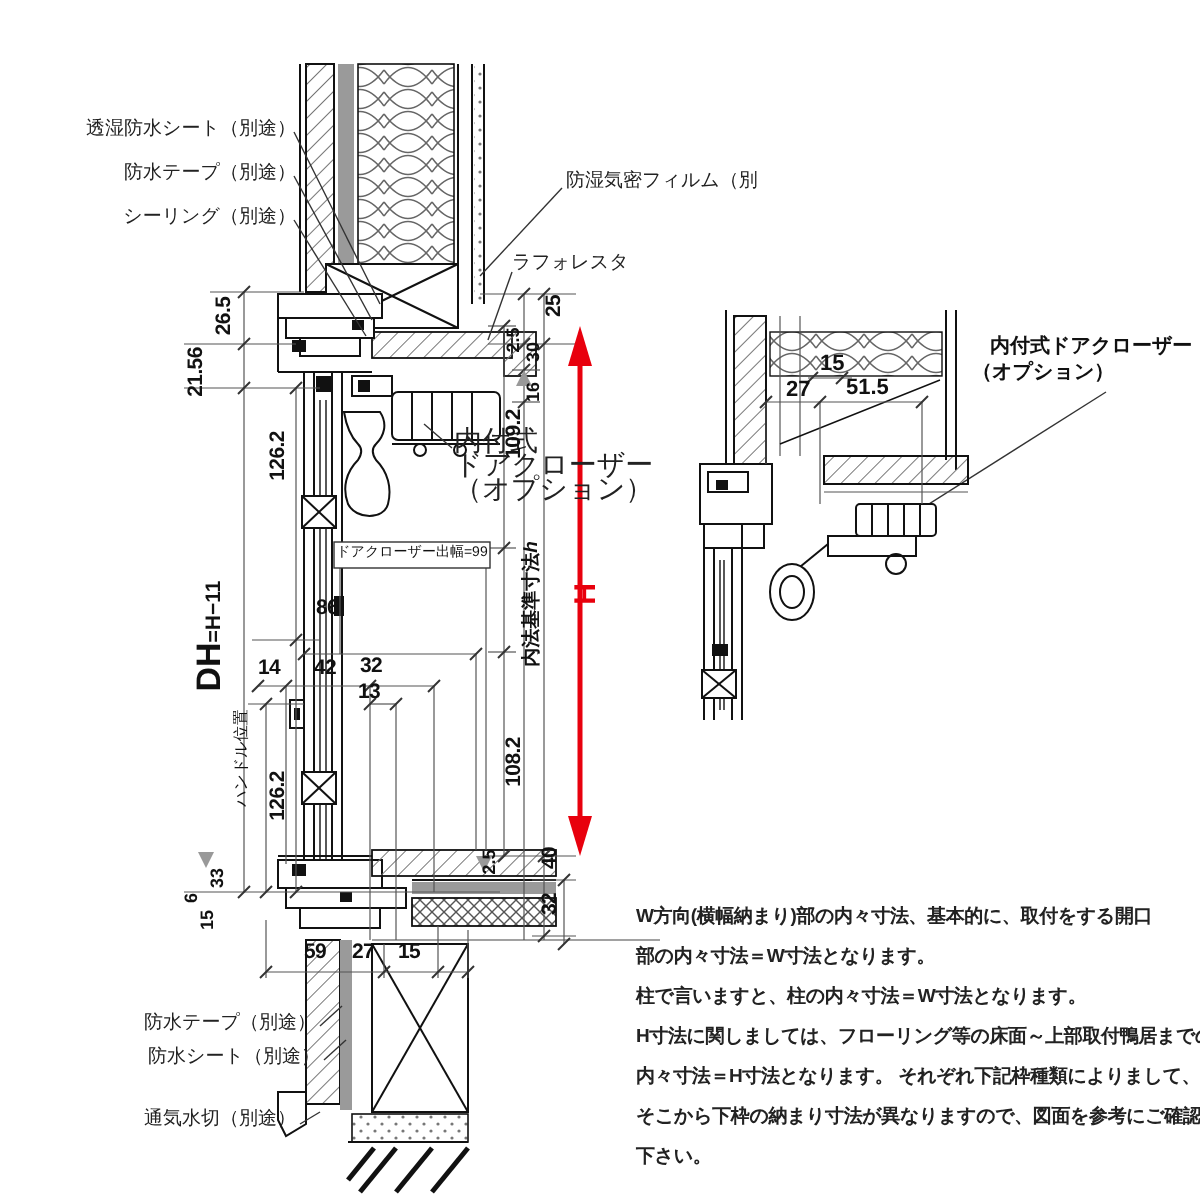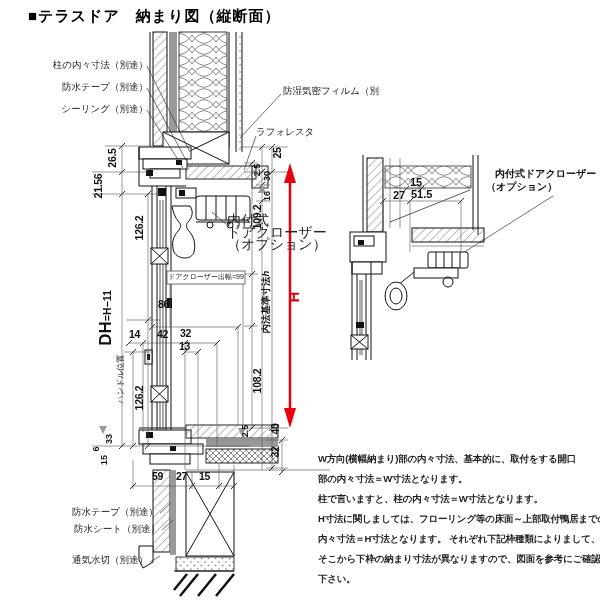--- a/index.html
+++ b/index.html
@@ -297,23 +297,22 @@
       <line x1="461" y1="201" x2="461" y2="252"></line>
     </g>
     <use href="#tick" x="406" y="189"></use>
         <use href="#tick" x="421" y="189"></use>
     <use href="#tick" x="383" y="201"></use>
         <use href="#tick" x="410" y="201"></use>
         <use href="#tick" x="461" y="201"></use>
   </g>
 </svg>
 
-  <div class="lbl title" style="left:28px;top:8px;">■テラスドア　納まり図（縦断面）</div>
-
-  <div class="lbl callout" style="left:38px;top:60px;width:110px;text-align:right;">柱の内々寸法（別途）</div>
+
+  <div class="lbl callout" style="left:38px;top:60px;width:110px;text-align:right;">透湿防水シート（別途）</div>
   <div class="lbl callout" style="left:38px;top:82px;width:110px;text-align:right;">防水テープ（別途）</div>
   <div class="lbl callout" style="left:38px;top:104px;width:110px;text-align:right;">シーリング（別途）</div>
 
   <div class="lbl callout" style="left:283px;top:86px;">防湿気密フィルム（別</div>
   <div class="lbl callout" style="left:256px;top:127px;">ラフォレスタ</div>
 
   <div class="lbl small3" style="left:227px;top:214px;">
     <div>内付式</div>
     <div>ドアクローザー</div>
     <div>（オプション）</div>
@@ -352,21 +351,21 @@
   </div>
   <div class="rot dim" style="left:257px;top:381px;">108.2</div>
   <div class="rot dimsm" style="left:245px;top:431px;">2.5</div>
   <div class="rot dim" style="left:275px;top:429px;">40</div>
   <div class="rot dim" style="left:275px;top:452px;">32</div>
 
   <div class="rot red" style="left:293px;top:297px;font-size:15px;font-weight:700;">H</div>
 
   <div class="lbl detaildim" style="left:410px;top:176px;">15</div>
   <div class="lbl detaildim" style="left:393px;top:189px;">27</div>
-  <div class="lbl detaildim" style="left:411px;top:188px;">51.5</div>
+  <div class="lbl detaildim" style="left:423px;top:188px;">51.5</div>
   <div class="lbl" style="left:478px;top:168px;font-size:10px;font-weight:700;padding-left:17px;">内付式ドアクローザー</div>
   <div class="lbl" style="left:486px;top:181px;font-size:10px;font-weight:700;">（オプション）</div>
 
   <div class="lbl callout" style="left:58px;top:507px;width:100px;text-align:right;">防水テープ（別途）</div>
   <div class="lbl callout" style="left:58px;top:524px;width:102px;text-align:right;">防水シート（別途）</div>
   <div class="lbl callout" style="left:46px;top:555px;width:102px;text-align:right;">通気水切（別途）</div>
 
   <div>
     <div class="lbl note" style="left:318px;top:454px;">W方向(横幅納まり)部の内々寸法、基本的に、取付をする開口</div>
     <div class="lbl note" style="left:318px;top:474px;">部の内々寸法＝W寸法となります。</div>

